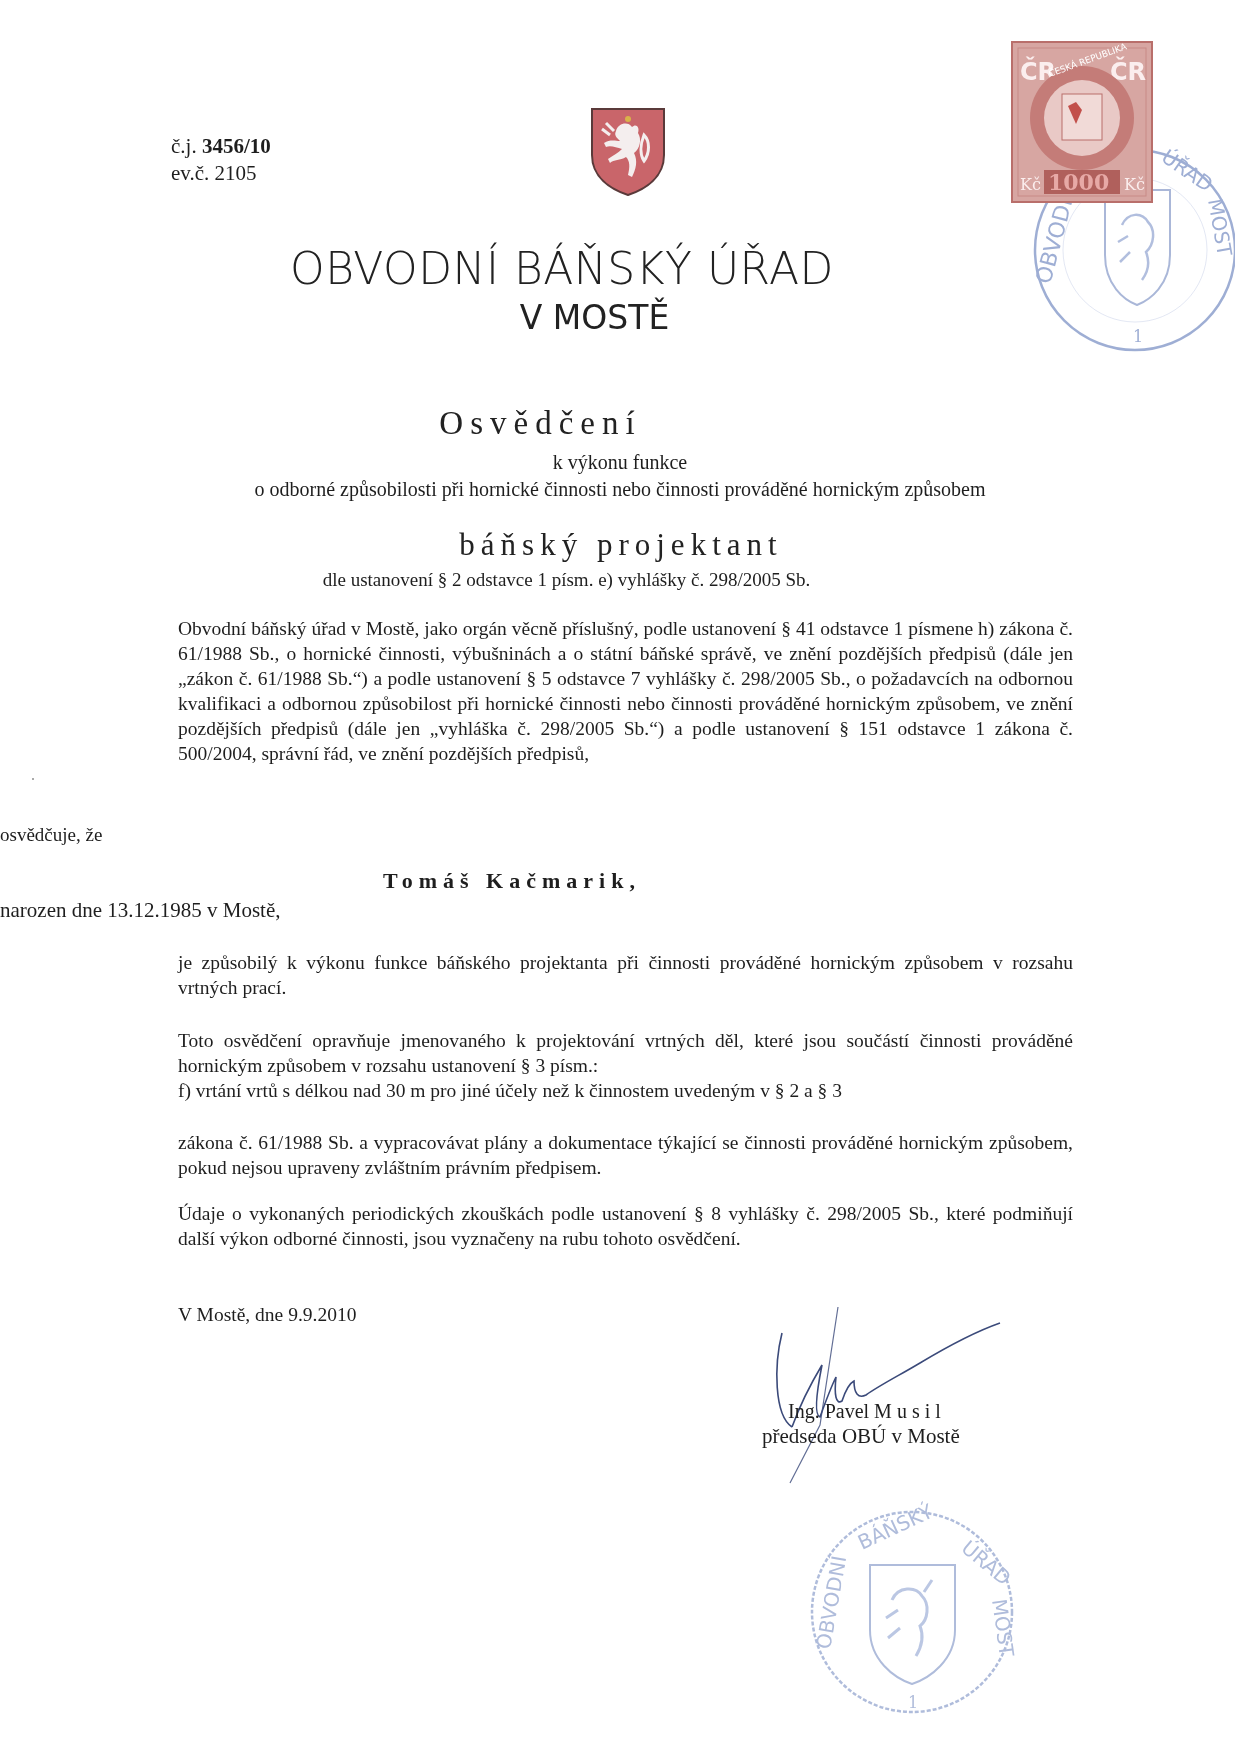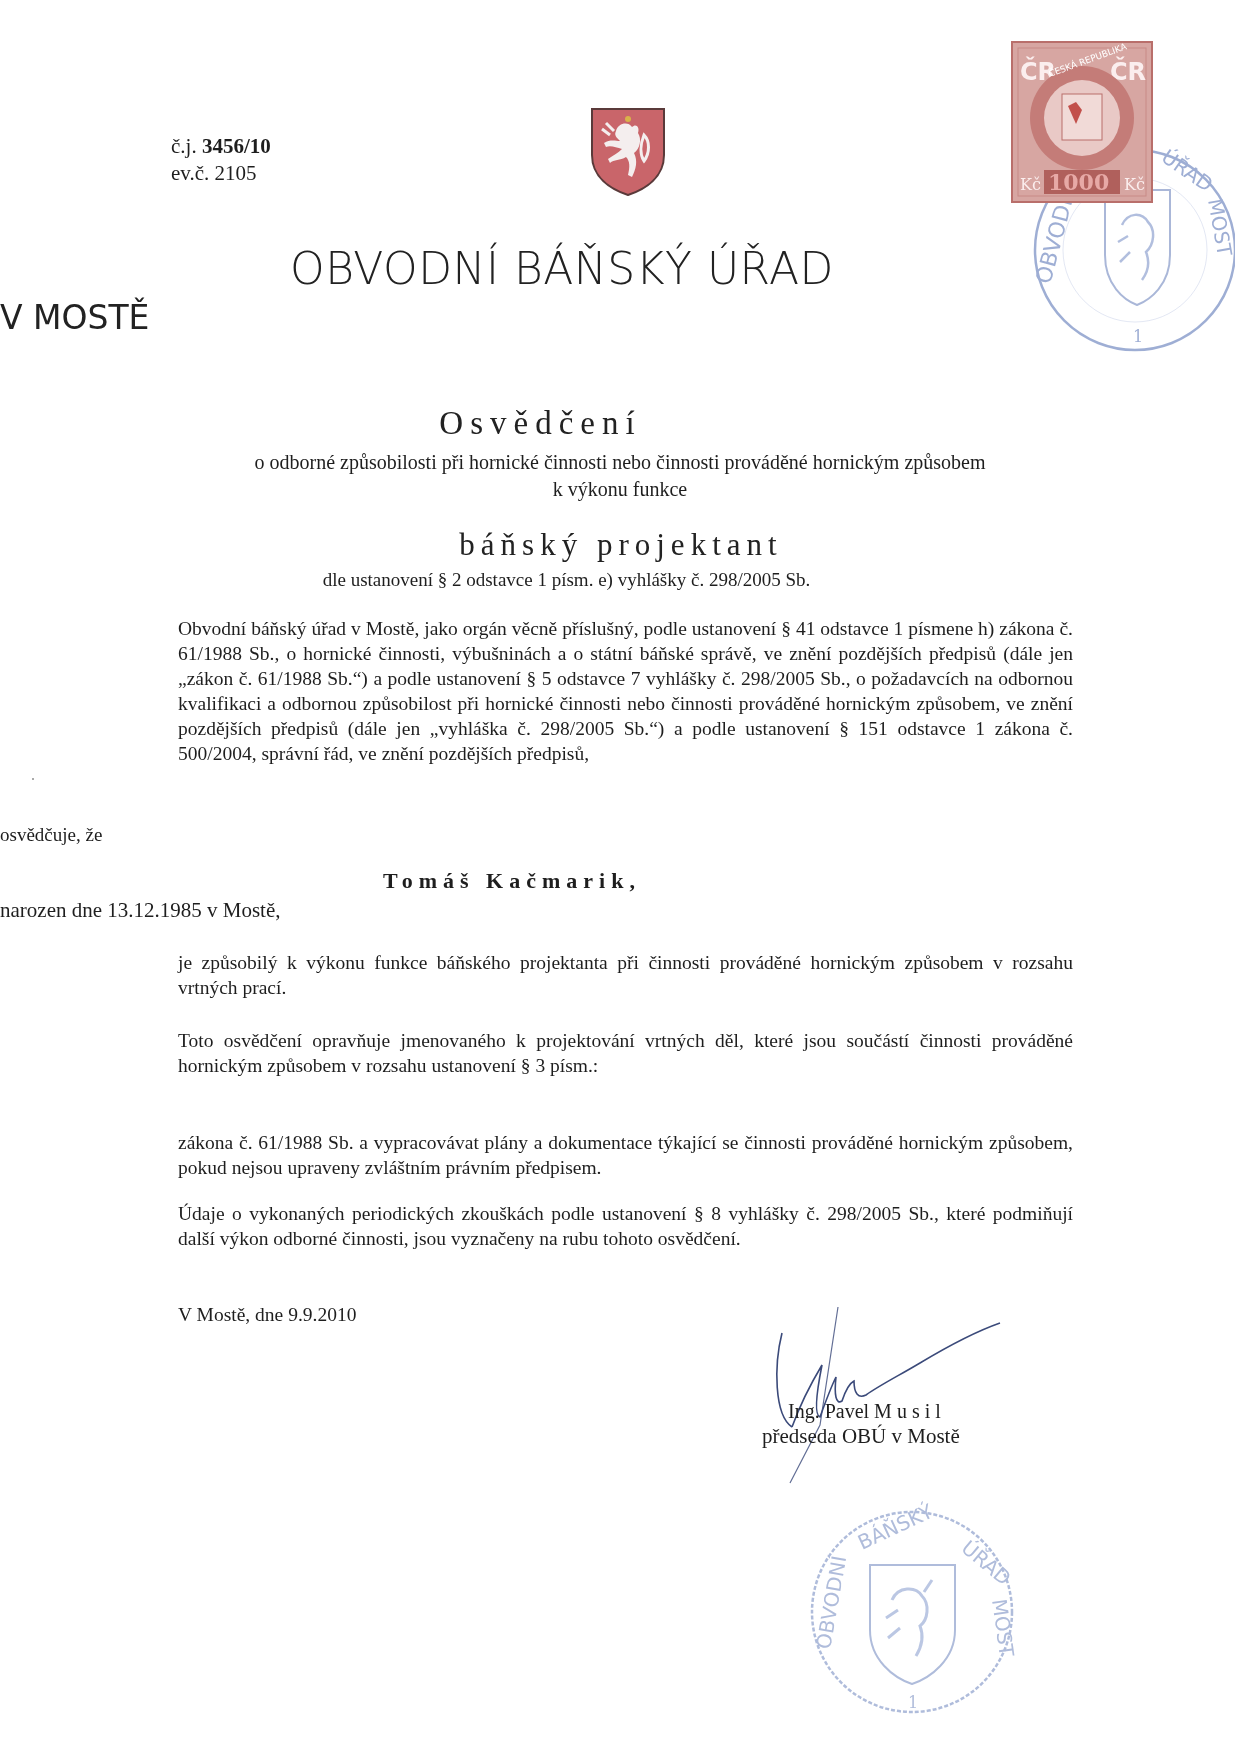--- a/index.html
+++ b/index.html
@@ -13,21 +13,21 @@
   .refno b { font-weight: bold; }
   .emblem { left: 588px; top: 105px; width: 80px; height: 92px; }
   .stamp-top { left: 1010px; top: 40px; width: 225px; height: 320px; }
   .office-title {
     left: 0; width: 1124px; top: 243px; text-align: center;
     font-family: "DejaVu Sans", sans-serif; font-weight: 300;
     font-size: 44px; letter-spacing: 0.5px; color: #222;
     transform: scaleX(1.0);
   }
   .office-sub {
-    left: 0; width: 1189px; top: 298px; text-align: left;
+    left: 0; width: 1189px; top: 298px; text-align: center;
     font-family: "DejaVu Sans", sans-serif; font-size: 33px; color: #222;
   }
   .cert-title {
     left: 0; width: 1081px; top: 405px; text-align: center;
     font-size: 33px; letter-spacing: 7px; color: #222;
   }
   .cert-subtitle {
     left: 180px; width: 880px; top: 449px; text-align: center;
     font-size: 20px; line-height: 27px;
   }
@@ -114,33 +114,34 @@
     <text x="10" y="150" font-size="16" fill="#fbeeee" font-family="DejaVu Serif, serif">Kč</text>
     <text x="114" y="150" font-size="16" fill="#fbeeee" font-family="DejaVu Serif, serif">Kč</text>
   </g>
 </svg>
 
 <div class="abs office-title">OBVODNÍ BÁŇSKÝ ÚŘAD</div>
 <div class="abs office-sub">V MOSTĚ</div>
 
 <div class="abs cert-title">Osvědčení</div>
 <div class="abs cert-subtitle">
+  <div>k výkonu funkce</div>
   <div>o odborné způsobilosti při hornické činnosti nebo činnosti prováděné hornickým způsobem</div>
-  <div>k výkonu funkce</div>
 </div>
 <div class="abs func-title">báňský projektant</div>
 <div class="abs func-law">dle ustanovení § 2 odstavce 1 písm. e) vyhlášky č. 298/2005 Sb.</div>
 
 <div class="abs para para-1">Obvodní báňský úřad v Mostě, jako orgán věcně příslušný, podle ustanovení § 41 odstavce 1 písmene h) zákona č. 61/1988 Sb., o hornické činnosti, výbušninách a o státní báňské správě, ve znění pozdějších předpisů (dále jen „zákon č. 61/1988 Sb.“) a podle ustanovení § 5 odstavce 7 vyhlášky č. 298/2005 Sb., o požadavcích na odbornou kvalifikaci a odbornou způsobilost při hornické činnosti nebo činnosti prováděné hornickým způsobem, ve znění pozdějších předpisů (dále jen „vyhláška č. 298/2005 Sb.“) a podle ustanovení § 151 odstavce 1 zákona č. 500/2004, správní řád, ve znění pozdějších předpisů,</div>
 <div class="abs certifies">osvědčuje, že</div>
 <div class="abs person-name">Tomáš Kačmarik,</div>
 <div class="abs person-birth">narozen dne 13.12.1985 v Mostě,</div>
 <div class="abs para para-2">je způsobilý k výkonu funkce báňského projektanta při činnosti prováděné hornickým způsobem v rozsahu vrtných prací.</div>
 <div class="abs para para-3">
   <span>Toto osvědčení opravňuje jmenovaného k projektování vrtných děl, které jsou součástí činnosti prováděné hornickým způsobem v rozsahu ustanovení § 3 písm.:</span>
+  <span class="line-f">f) vrtání vrtů s délkou nad 30 m pro jiné účely než k činnostem uvedeným v § 2 a § 3</span>
 </div>
 <div class="abs para para-4">zákona č. 61/1988 Sb. a vypracovávat plány a dokumentace týkající se činnosti prováděné hornickým způsobem, pokud nejsou upraveny zvláštním právním předpisem.</div>
 <div class="abs para para-5">Údaje o vykonaných periodických zkouškách podle ustanovení § 8 vyhlášky č. 298/2005 Sb., které podmiňují další výkon odborné činnosti, jsou vyznačeny na rubu tohoto osvědčení.</div>
 
 <div class="abs place-date">V Mostě,  dne 9.9.2010</div>
 
 <svg class="abs signature" viewBox="0 0 240 180">
   <path d="M12 28 C4 60 4 110 22 122" fill="none" stroke="#3b4a7a" stroke-width="1.6"></path>
   <path d="M22 122 C30 100 40 80 52 60 C46 90 44 110 50 112 C58 90 62 80 66 72 C64 90 66 100 72 96 C76 84 80 78 84 76 C84 88 88 94 96 90 C110 80 130 70 150 58 C180 40 210 25 230 18" fill="none" stroke="#3b4a7a" stroke-width="1.6"></path>
   <path d="M68 2 L50 120 L20 178" fill="none" stroke="#3b4a7a" stroke-width="1.2" opacity="0.8"></path>

